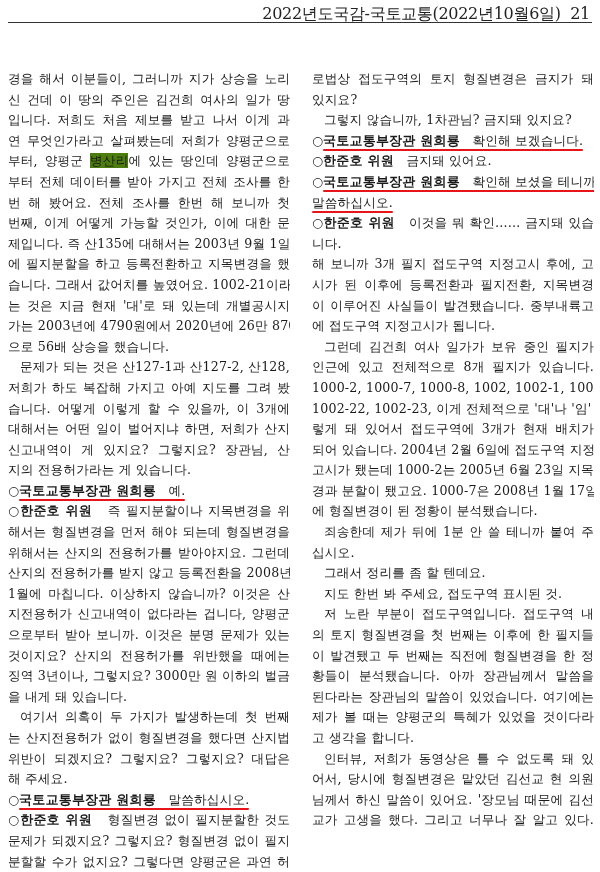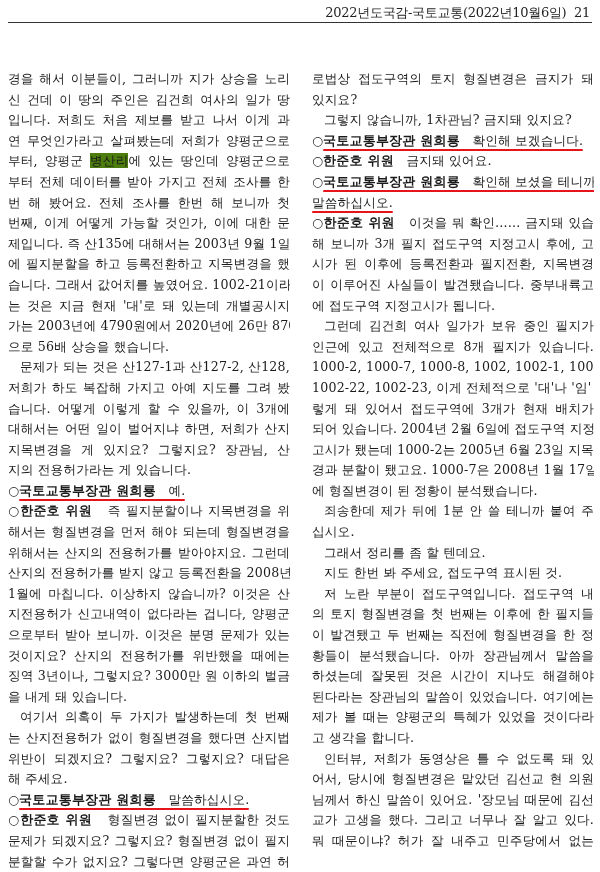--- a/index.html
+++ b/index.html
@@ -1,20 +1,20 @@
 <!DOCTYPE html>
 <html><head>
 <meta charset="utf-8">
 <style>
   html, body { margin:0; padding:0; background:#ffffff; }
   body { width:600px; height:872px; position:relative; overflow:hidden;
          font-family:"DejaVu Serif","Liberation Serif",serif; color:#1a1a1a; }
   .header { position:absolute; left:8px; right:8px; top:0; height:22px;
             border-bottom:1.5px solid #333; }
-  .header-text { position:absolute; right:2px; top:4px; font-size:13px; letter-spacing:-0.3px; color:#222; }
+  .header-text { position:absolute; right:2px; top:4px; font-size:16px; letter-spacing:-0.3px; color:#222; }
   .col { position:absolute; top:29px; width:282px;margin-top:40px; }
   .col.left { left:8px; }
   .col.right { left:312px; }
   .line { height:20.6px; line-height:20.6px; font-size:12.6px; white-space:nowrap;
           letter-spacing:0.2px; text-align:justify; text-align-last:justify; overflow:hidden; }
   .line.last { text-align-last:left; }
   .line.indent { padding-left:12px; }
   .circle { font-family:"DejaVu Sans",sans-serif; font-size:12.5px; }
   .name { font-family:"DejaVu Sans","Liberation Sans",sans-serif; font-weight:bold; font-size:13px; }
   .ul { position:relative; }
@@ -40,21 +40,21 @@
   <div class="line">제입니다. 즉 산135에 대해서는 2003년 9월 1일</div>
   <div class="line">에 필지분할을 하고 등록전환하고 지목변경을 했</div>
   <div class="line">습니다. 그래서 값어치를 높였어요. 1002-21이라</div>
   <div class="line">는 것은 지금 현재 '대'로 돼 있는데 개별공시지</div>
   <div class="line">가는 2003년에 4790원에서 2020년에 26만 8700원</div>
   <div class="line last">으로 56배 상승을 했습니다.</div>
   <div class="line indent">문제가 되는 것은 산127-1과 산127-2, 산128,</div>
   <div class="line">저희가 하도 복잡해 가지고 아예 지도를 그려 봤</div>
   <div class="line">습니다. 어떻게 이렇게 할 수 있을까, 이 3개에</div>
   <div class="line">대해서는 어떤 일이 벌어지냐 하면, 저희가 산지</div>
-  <div class="line">지목변경을 게 있지요? 그렇지요? 장관님, 산</div>
+  <div class="line">신고내역이 게 있지요? 그렇지요? 장관님, 산</div>
   <div class="line last">지의 전용허가라는 게 있습니다.</div>
 
   <div class="line last"><span class="circle">○</span><span class="ul"><span class="name">국토교통부장관 원희룡</span>&nbsp;&nbsp;&nbsp;<span>예.</span></span></div>
 
   <div class="line"><span class="circle">○</span><span class="name">한준호 위원</span>&nbsp;&nbsp;&nbsp;<span>즉 필지분할이나 지목변경을 위</span></div>
   <div class="line">해서는 형질변경을 먼저 해야 되는데 형질변경을</div>
   <div class="line">위해서는 산지의 전용허가를 받아야지요. 그런데</div>
   <div class="line">산지의 전용허가를 받지 않고 등록전환을 2008년</div>
   <div class="line">1월에 마칩니다. 이상하지 않습니까? 이것은 산</div>
   <div class="line">지전용허가 신고내역이 없다라는 겁니다, 양평군</div>
@@ -83,20 +83,21 @@
   <div class="line indent last">그렇지 않습니까, 1차관님? 금지돼 있지요?</div>
 
   <div class="line last"><span class="circle">○</span><span class="ul"><span class="name">국토교통부장관 원희룡</span>&nbsp;&nbsp;&nbsp;<span>확인해 보겠습니다.</span></span></div>
 
   <div class="line last"><span class="circle">○</span><span class="name">한준호 위원</span>&nbsp;&nbsp;&nbsp;<span>금지돼 있어요.</span></div>
 
   <div class="line last"><span class="circle">○</span><span class="ul"><span class="name">국토교통부장관 원희룡</span>&nbsp;&nbsp;&nbsp;<span>확인해 보셨을 테니까</span></span></div>
   <div class="line last"><span class="ul">말씀하십시오.</span></div>
 
   <div class="line"><span class="circle">○</span><span class="name">한준호 위원</span>&nbsp;&nbsp;&nbsp;<span>이것을 뭐 확인…… 금지돼 있습</span></div>
+  <div class="line last">니다.</div>
   <div class="line">해 보니까 3개 필지 접도구역 지정고시 후에, 고</div>
   <div class="line">시가 된 이후에 등록전환과 필지전환, 지목변경</div>
   <div class="line">이 이루어진 사실들이 발견됐습니다. 중부내륙고</div>
   <div class="line last">에 접도구역 지정고시가 됩니다.</div>
   <div class="line indent">그런데 김건희 여사 일가가 보유 중인 필지가</div>
   <div class="line">인근에 있고 전체적으로 8개 필지가 있습니다.</div>
   <div class="line">1000-2, 1000-7, 1000-8, 1002, 1002-1, 1002-21,</div>
   <div class="line">1002-22, 1002-23, 이게 전체적으로 '대'나 '임' 이</div>
   <div class="line">렇게 돼 있어서 접도구역에 3개가 현재 배치가</div>
   <div class="line">되어 있습니다. 2004년 2월 6일에 접도구역 지정</div>
@@ -104,23 +105,21 @@
   <div class="line">경과 분할이 됐고요. 1000-7은 2008년 1월 17일</div>
   <div class="line last">에 형질변경이 된 정황이 분석됐습니다.</div>
   <div class="line indent">죄송한데 제가 뒤에 1분 안 쓸 테니까 붙여 주</div>
   <div class="line last">십시오.</div>
   <div class="line indent last">그래서 정리를 좀 할 텐데요.</div>
   <div class="line indent last">지도 한번 봐 주세요, 접도구역 표시된 것.</div>
   <div class="line indent">저 노란 부분이 접도구역입니다. 접도구역 내</div>
   <div class="line">의 토지 형질변경을 첫 번째는 이후에 한 필지들</div>
   <div class="line">이 발견됐고 두 번째는 직전에 형질변경을 한 정</div>
   <div class="line">황들이 분석됐습니다. 아까 장관님께서 말씀을</div>
-  <div class="line">하셨는데 잘못된 것은 시간이 지나도 해결해야</div>
   <div class="line">된다라는 장관님의 말씀이 있었습니다. 여기에는</div>
   <div class="line">제가 볼 때는 양평군의 특혜가 있었을 것이다라</div>
   <div class="line last">고 생각을 합니다.</div>
   <div class="line indent">인터뷰, 저희가 동영상은 틀 수 없도록 돼 있</div>
   <div class="line">어서, 당시에 형질변경은 맡았던 김선교 현 의원</div>
   <div class="line">님께서 하신 말씀이 있어요. '장모님 때문에 김선</div>
   <div class="line">교가 고생을 했다. 그리고 너무나 잘 알고 있다.</div>
-  <div class="line">뭐 때문이냐? 허가 잘 내주고 민주당에서 없는</div>
 
 </div>
 
 </body></html>

